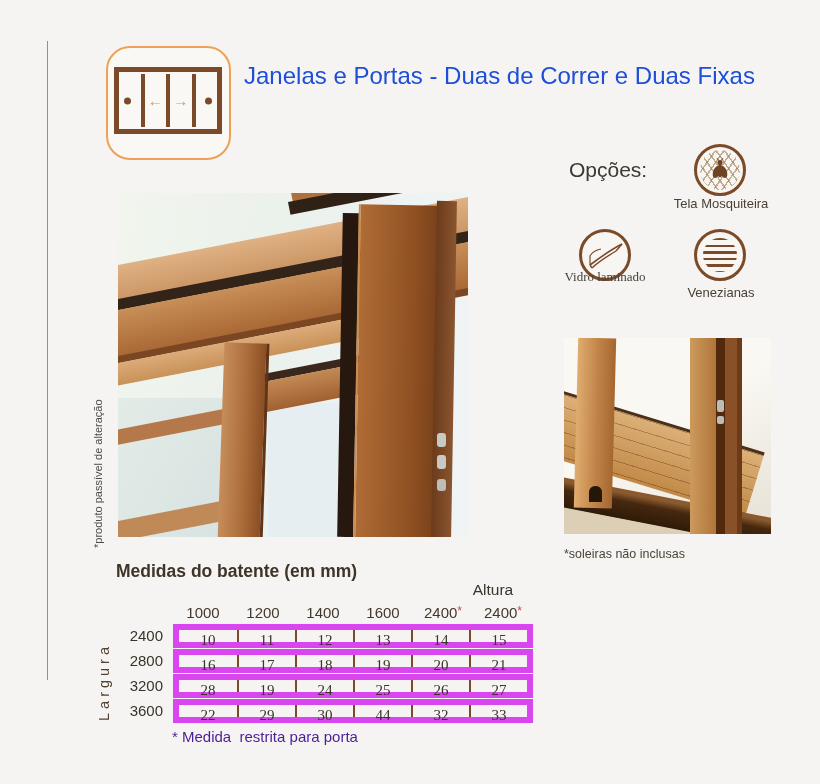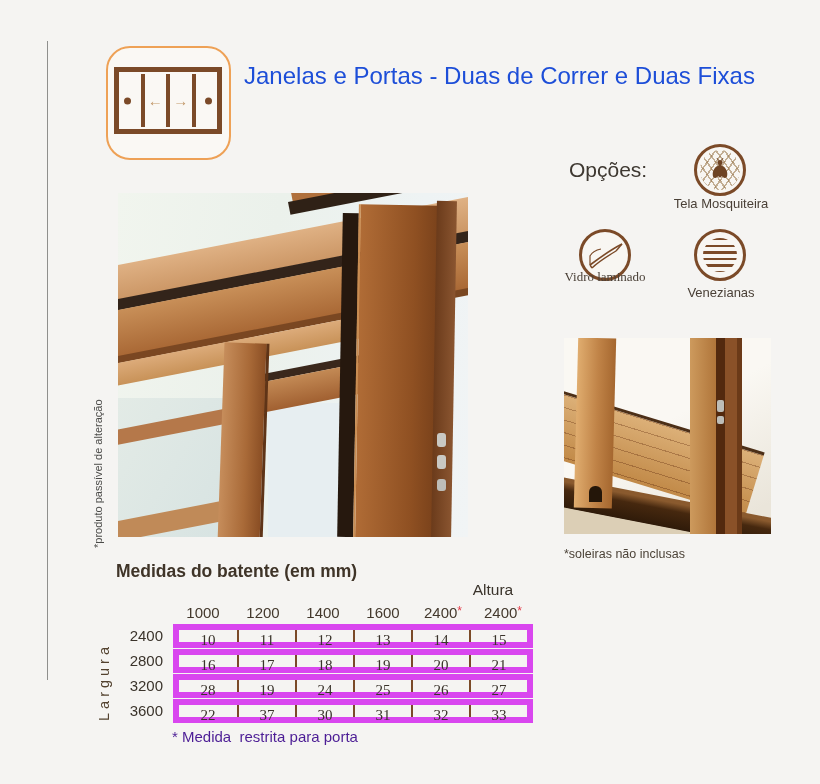--- a/index.html
+++ b/index.html
@@ -214,23 +214,23 @@
       <div class="grid-row">
         <div class="cell">28</div>
         <div class="cell">19</div>
         <div class="cell">24</div>
         <div class="cell">25</div>
         <div class="cell">26</div>
         <div class="cell">27</div>
       </div>
       <div class="grid-row">
         <div class="cell">22</div>
-        <div class="cell">37</div>
+        <div class="cell">29</div>
         <div class="cell">30</div>
-        <div class="cell">31</div>
+        <div class="cell">44</div>
         <div class="cell">32</div>
         <div class="cell">33</div>
       </div>
     </div>
 
   <div class="abs largura">Largura</div>
   <div class="abs footnote">* Medida  restrita para porta</div>
 
 </div>
 

